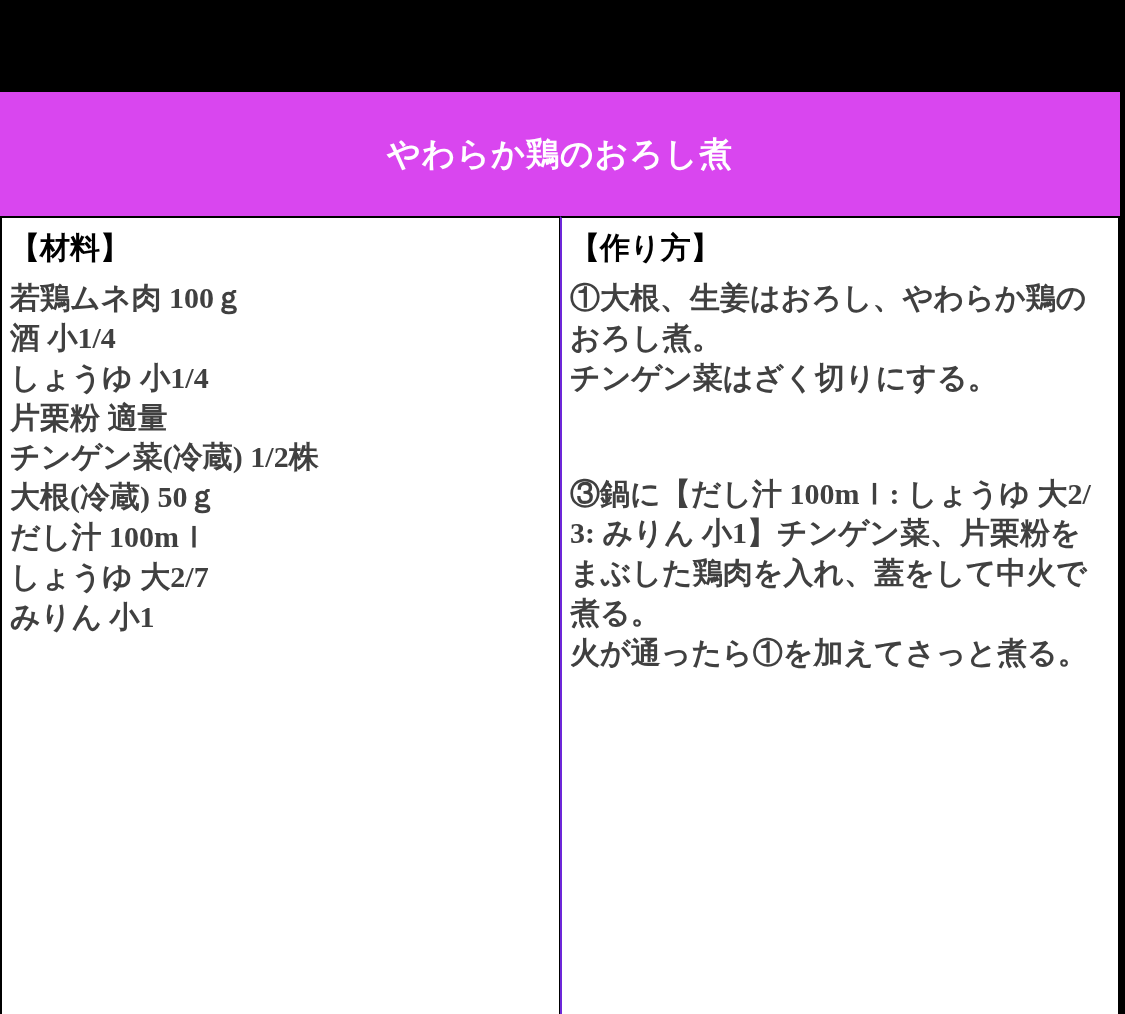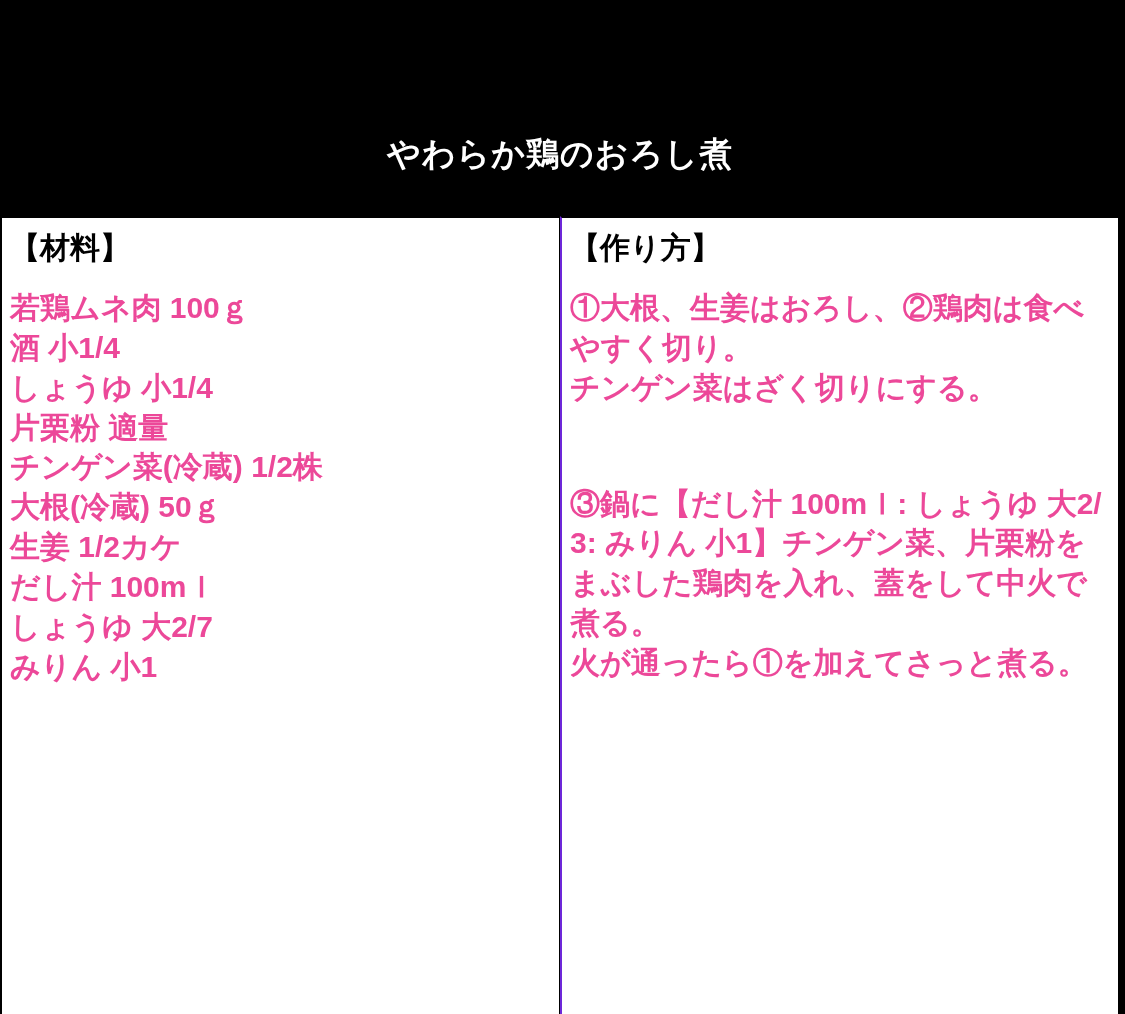--- a/index.html
+++ b/index.html
@@ -25,21 +25,21 @@
     left: 0px;
     top: 92px;
     width: 1120px;
     height: 910px;
     background: #ffffff;
     box-sizing: border-box;
   }
   .title-bar {
     width: 100%;
     height: 124px;
-    background: #000000;
+    background: #d946ef;
     display: flex;
     align-items: center;
     justify-content: center;
     box-sizing: border-box;
   }
   .title-bar .title-text {
     color: #ffffff;
     font-size: 33px;
     font-weight: bold;
     letter-spacing: 1px;
@@ -64,29 +64,30 @@
   }
   .col-right {
     width: 560px;
     border-left: 2px solid #6d28d9;
   }
   .section-heading {
     font-size: 30px;
     font-weight: bold;
     color: #000000;
     line-height: 1.33;
-    margin: 0 0 20px 0;
+    margin: 0 0 10px 0;
   }
   .line {
     font-size: 30px;
     font-weight: bold;
-    color: #ec4899;
+    color: #404040;
     line-height: 1.33;
     white-space: pre-wrap;
     word-break: break-all;
+    font-family: Liberation Serif, serif;
   }
   .steps .step {
     margin-bottom: 0;
   }
   .step-gap {
     height: 38px;
   }
 </style>
 </head>
 <body>
@@ -101,31 +102,30 @@
     <div class="columns">
 
       <div class="col col-left">
         <div class="section-heading">【材料】</div>
         <div class="line">若鶏ムネ肉 100ｇ</div>
         <div class="line">酒 小1/4</div>
         <div class="line">しょうゆ 小1/4</div>
         <div class="line">片栗粉 適量</div>
         <div class="line">チンゲン菜(冷蔵) 1/2株</div>
         <div class="line">大根(冷蔵) 50ｇ</div>
-        <div class="line">生姜 1/2カケ</div>
         <div class="line">だし汁 100mｌ</div>
         <div class="line">しょうゆ 大2/7</div>
         <div class="line">みりん 小1</div>
       </div>
 
       <div class="col col-right steps">
         <div class="section-heading">【作り方】</div>
 
         <div class="step">
-          <div class="line">①大根、生姜はおろし、②鶏肉は食べやすく切り。</div>
+          <div class="line">①大根、生姜はおろし、やわらか鶏のおろし煮。</div>
           <div class="line">チンゲン菜はざく切りにする。</div>
         </div>
         <div class="step-gap"></div>
 
         <div class="step-gap"></div>
 
         <div class="step">
           <div class="line">③鍋に【だし汁 100mｌ: しょうゆ 大2/3: みりん 小1】チンゲン菜、片栗粉をまぶした鶏肉を入れ、蓋をして中火で煮る。</div>
           <div class="line">火が通ったら①を加えてさっと煮る。</div>
         </div>

